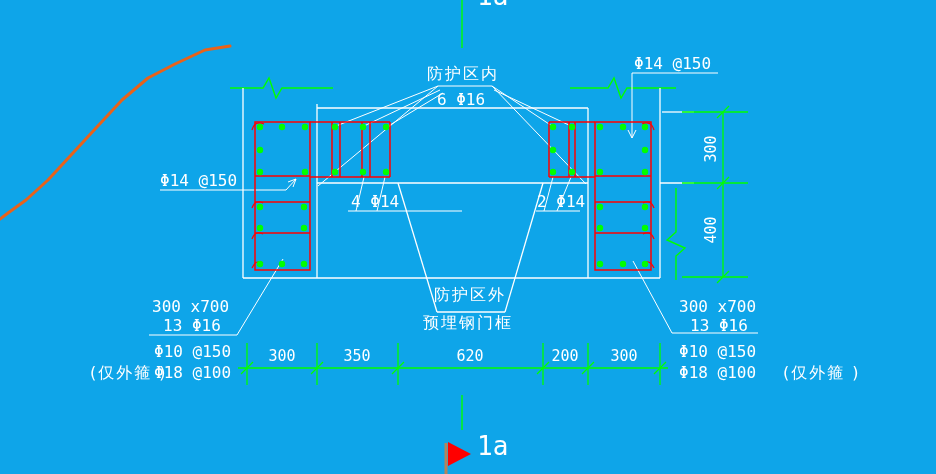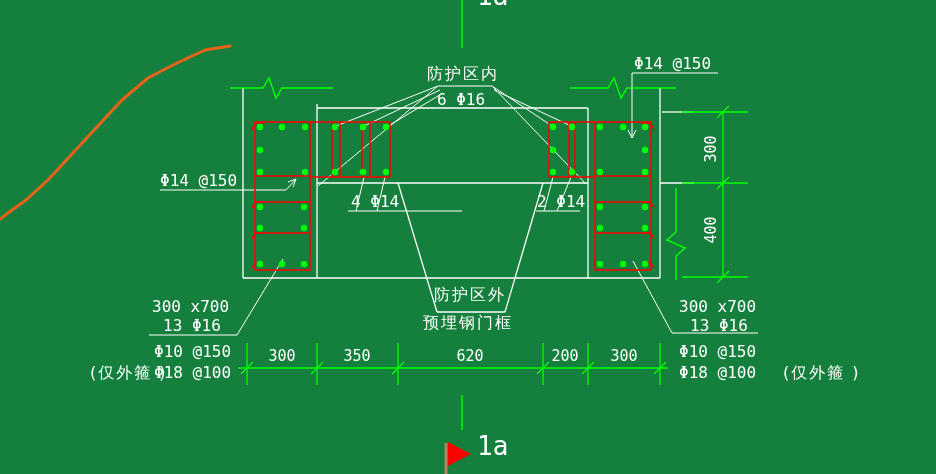--- a/index.html
+++ b/index.html
@@ -1,16 +1,16 @@
 <!DOCTYPE html>
 <html><head>
 <meta charset="utf-8">
 <style>
   html,body{margin:0;padding:0;background:#000;}
-  #stage{position:relative;width:936px;height:474px;background:#15803d;overflow:hidden;
+  #stage{position:relative;width:936px;height:474px;background:#0ea5e9;overflow:hidden;
          font-family:"DejaVu Sans Mono", monospace;}
   svg{position:absolute;top:0;left:0;}
   text{fill:#fff;}
   .num{font-family:"DejaVu Sans Mono", monospace;font-size:15px;}
   .cjk{font-family:"DejaVu Sans", sans-serif;font-size:16px;letter-spacing:2px;}
   .cad{font-family:"DejaVu Sans Mono", monospace;font-size:16px;}
   .big{font-family:"DejaVu Sans Mono", monospace;font-size:26px;}
 </style>
 </head>
 <body>

